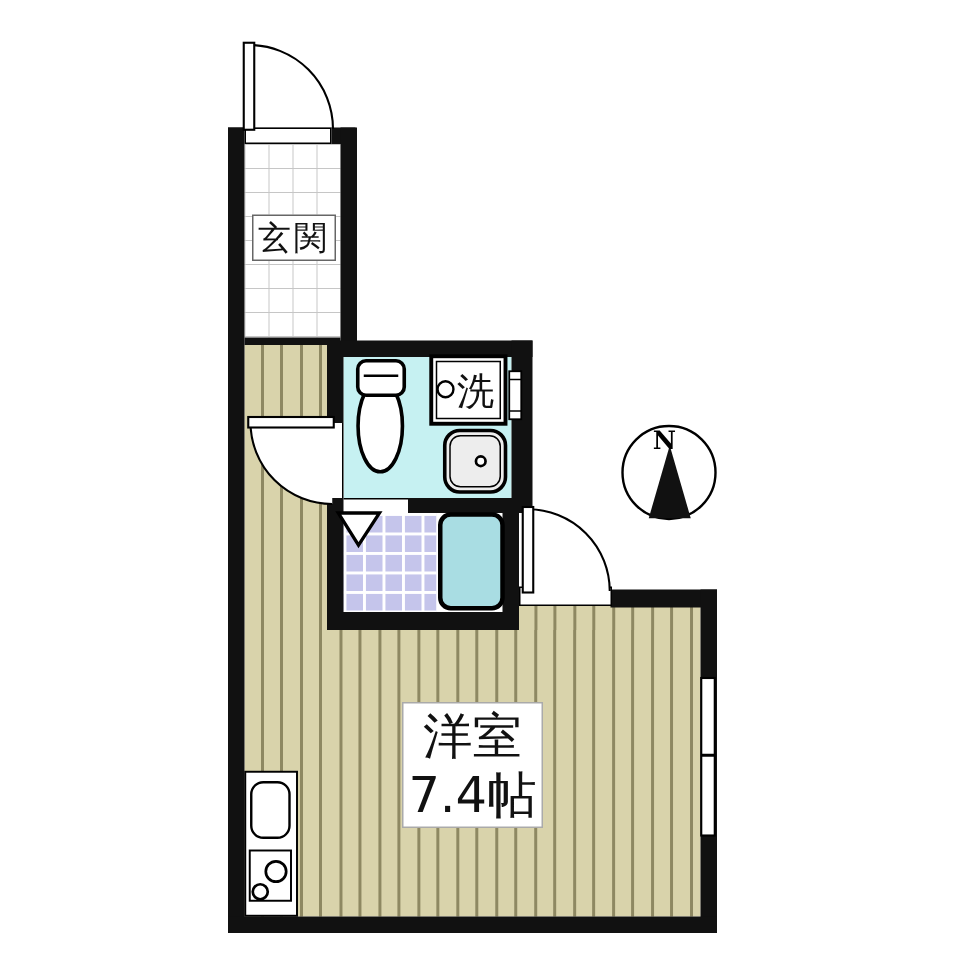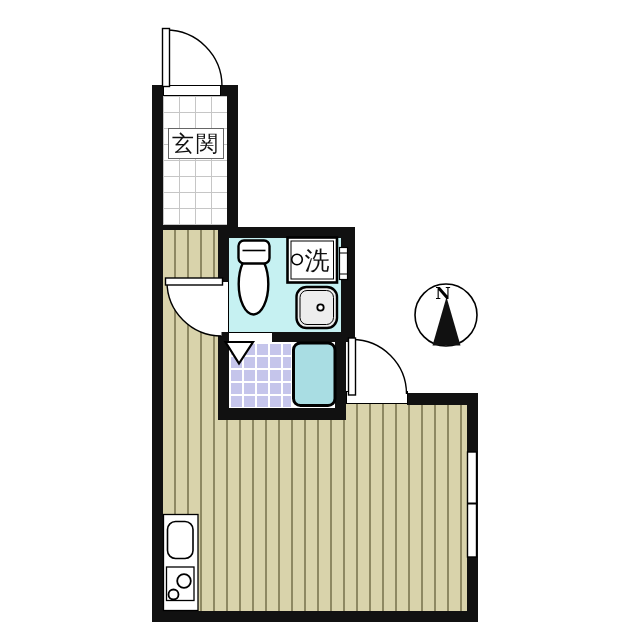--- a/index.html
+++ b/index.html
@@ -140,15 +140,19 @@
       <line class="stroke" x1="339.5" y1="274" x2="347.5" y2="274" stroke-width="1"></line>
     </g>
 
     <g>
       <circle class="fixture" cx="446" cy="315" r="31" stroke-width="1.6"></circle>
       <path class="needle" d="M 446.5 297 L 432.5 345.5 L 460.5 345.5 Z"></path>
       <text class="north-text" x="443" y="299" text-anchor="middle">N</text>
     </g>
   </svg>
 
-  <div class="abs label genkan" style="left:168px;top:128px;width:54px;height:29px;">玄関</div>
+  <div class="abs label genkan" style="left:168px;top:143px;width:54px;height:29px;">玄関</div>
+  <div class="abs label room" style="left:268px;top:468px;width:92px;height:82px;">
+    <div>洋室</div>
+    <div>7.4帖</div>
+  </div>
 
 </div>
 
 </body></html>

